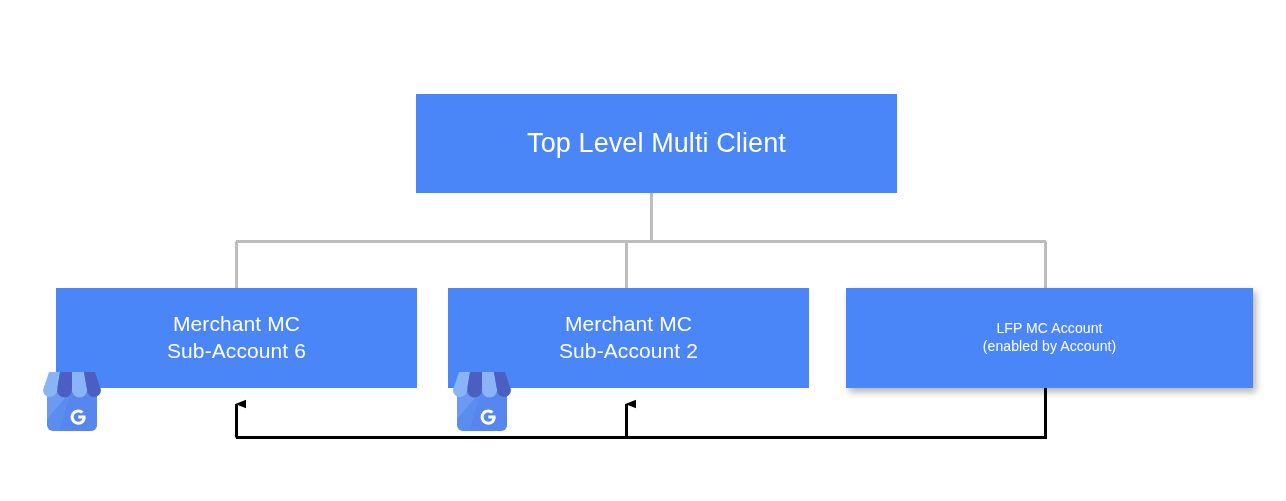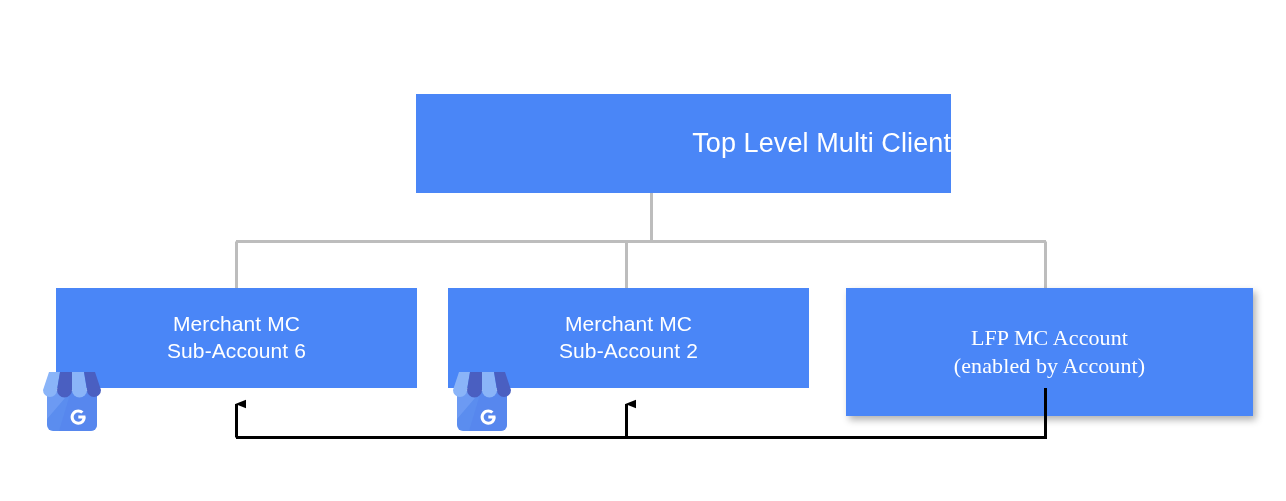--- a/index.html
+++ b/index.html
@@ -48,48 +48,46 @@
     letter-spacing: 0.1px;
   }
   .node-line {
     display: block;
     white-space: nowrap;
   }
 
   #node-top {
     left: 416px;
     top: 94px;
-    width: 535px;
+    width: 481px;
     height: 99px;
     font-size: 27px;
-    align-items: flex-end;
   }
   #node-merchant-1 {
     left: 56px;
     top: 288px;
     width: 361px;
     height: 100px;
     font-size: 21px;
   }
   #node-merchant-2 {
     left: 448px;
     top: 288px;
     width: 361px;
     height: 100px;
     font-size: 21px;
   }
   #node-lfp {
     left: 846px;
     top: 288px;
     width: 407px;
-    height: 128px;
-    font-size: 22px;
+    height: 100px;
+    font-size: 14px;
     box-shadow: 3px 4px 7px rgba(0,0,0,0.30);
     z-index: 2;
-    font-family: Liberation Serif, serif;
   }
 
   
   .gmb-icon {
     position: absolute;
     width: 70px;
     height: 72px;
     z-index: 4;
   }
   #gmb-icon-1 { left: 37px; top: 363px; }

